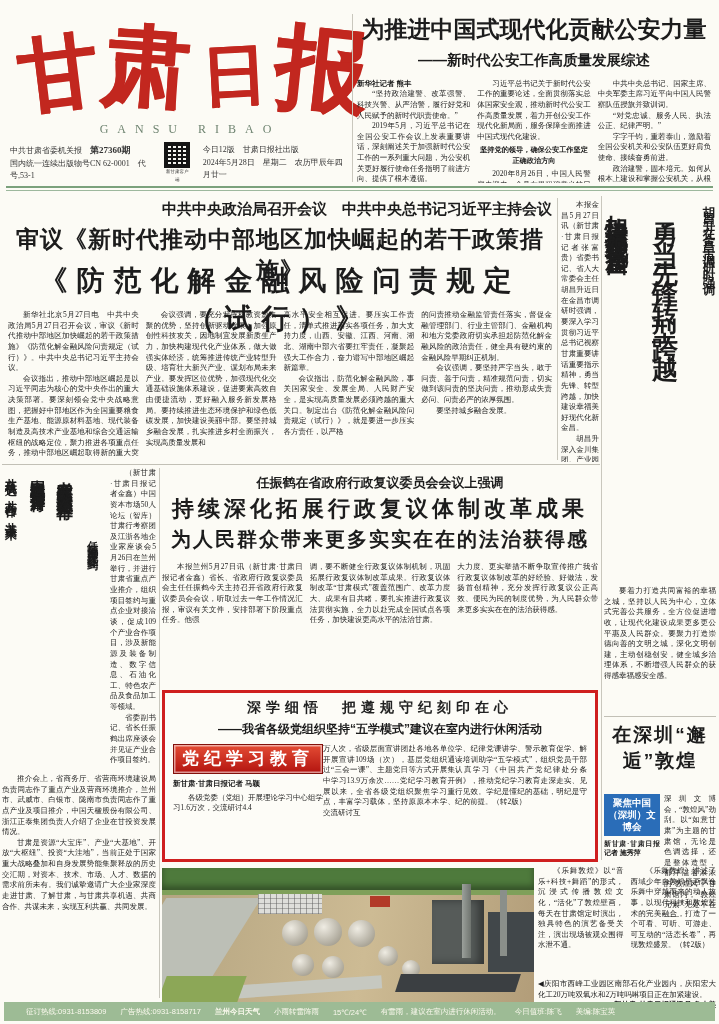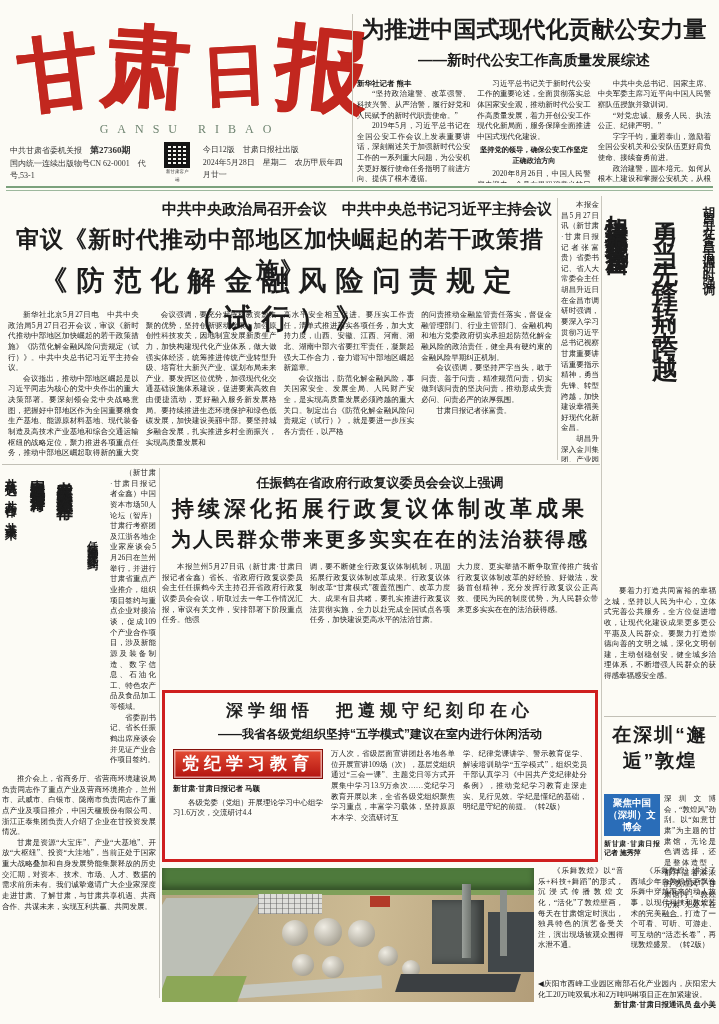--- a/index.html
+++ b/index.html
@@ -57,23 +57,23 @@
 .kc-sub{font-size:11px;font-weight:bold;padding-top:64px;letter-spacing:2px}
 .kc-side{width:46px;height:302px}
 .kc-bottom{position:absolute;left:2px;top:774px;width:154px;height:224px}
 
 .rz-kicker{position:absolute;left:162px;top:474px;width:436px;text-align:center;font-size:13px;font-weight:bold}
 .rz-h1{position:absolute;left:162px;top:494px;width:436px;text-align:center;font-size:22px;font-weight:900;letter-spacing:4px}
 .rz-h2{position:absolute;left:162px;top:526px;width:436px;text-align:center;font-size:20px;font-weight:900;letter-spacing:2px}
 .rz-body{position:absolute;left:162px;top:562px;width:436px;height:124px}
 
 .redbox{position:absolute;left:162px;top:690px;width:436px;height:172px;border:3px solid #cf1f1f;background:#fdfcf7;padding:6px 8px}
-.rb-title{text-align:center;font-size:17px;font-weight:900;letter-spacing:5px;color:#222}
+.rb-title{text-align:center;font-size:14px;font-weight:900;letter-spacing:5px;color:#222}
 .rb-sub{text-align:center;font-size:12px;font-weight:bold;margin-top:4px}
-.rb-row{display:flex;gap:8px;margin-top:6px;height:108px}
+.rb-row{display:flex;gap:0;margin-top:6px;height:108px}
 .rb-left{width:150px;flex:none}
 .rb-badge{height:30px;display:flex;align-items:center;justify-content:center;color:#fff;font-weight:900;font-size:17px;letter-spacing:5px;font-family:"Liberation Sans",sans-serif;background:linear-gradient(#e44c34,#b31410);border:1px solid #83100b;box-shadow:inset 0 0 0 1.5px rgba(255,255,255,.55)}
 .rb-byline{font-size:7.5px;font-weight:bold;margin:5px 0 3px}
 
 .sz-top{position:absolute;left:604px;top:722px;width:112px;height:140px}
 .sz-h{font-size:19px;font-weight:900;letter-spacing:2px;text-align:center}
 .sz-flex{display:flex;gap:4px;margin-top:20px}
 .sz-badgecol{width:56px;flex:none}
 .sz-badge{background:#2a6db8;color:#fff;font-family:"Liberation Sans",sans-serif;font-weight:bold;font-size:9.5px;line-height:1.25;padding:3px 3px;text-align:center}
 .sz-byline{font-size:7px;font-weight:bold;margin-top:4px;line-height:1.3}
@@ -163,21 +163,21 @@
     <div>
         <p>会议强调，要充分发挥科教资源集聚的优势，坚持创新驱动发展，加强原创性科技攻关，因地制宜发展新质生产力，加快构建现代化产业体系，做大做强实体经济，统筹推进传统产业转型升级、培育壮大新兴产业、谋划布局未来产业。要发挥区位优势，加强现代化交通基础设施体系建设，促进要素高效自由便捷流动，更好融入服务新发展格局。要持续推进生态环境保护和绿色低碳发展，加快建设美丽中部。要坚持城乡融合发展，扎实推进乡村全面振兴，实现高质量发展和</p>
       </div>
     <div>
         <p class="noind">高水平安全相互促进。要压实工作责任，清单式推进落实各项任务，加大支持力度，山西、安徽、江西、河南、湖北、湖南中部六省要扛牢责任，凝聚起强大工作合力，奋力谱写中部地区崛起新篇章。</p>
         <p>会议指出，防范化解金融风险，事关国家安全、发展全局、人民财产安全，是实现高质量发展必须跨越的重大关口。制定出台《防范化解金融风险问责规定（试行）》，就是要进一步压实各方责任，以严格</p>
       </div>
     <div>
         <p class="noind">的问责推动金融监管责任落实，督促金融管理部门、行业主管部门、金融机构和地方党委政府切实承担起防范化解金融风险的政治责任，健全具有硬约束的金融风险早期纠正机制。</p>
         <p>会议强调，要坚持严字当头，敢于问责、善于问责，精准规范问责，切实做到该问责的坚决问责，推动形成失责必问、问责必严的浓厚氛围。</p>
-        <p>甘肃日报记者张富贵。</p>
+        <p>要坚持城乡融合发展。</p>
       </div>
   </div>
   <div class="hrule" style="left:2px;top:464px;width:598px"></div>
 
   <div class="vrule" style="left:557px;top:198px;height:262px"></div>
   <div class="hu-side t">
     <p>本报金昌5月27日讯（新甘肃·甘肃日报记者张富贵）省委书记、省人大常委会主任胡昌升近日在金昌市调研时强调，要深入学习贯彻习近平总书记视察甘肃重要讲话重要指示精神，勇当先锋、转型跨越，加快建设幸福美好现代化新金昌。</p>
     <p>胡昌升深入金川集团、产业园区、城乡社区、教育机构等地调研。</p>
   </div>
   <div class="vrule" style="left:601px;top:196px;height:664px"></div>
@@ -280,14 +280,24 @@
     <div class="ph-dark2"></div>
     <div class="ph-tower"></div>
     <div class="ph-tower2"></div>
     <div class="ph-shed"></div>
   </div>
   <div class="caption">
     <span>◀庆阳市西峰工业园区南部石化产业园内，庆阳宏大化工20万吨双氧水和2万吨吗啉项目正在加紧建设。</span>
     <div class="credit">新甘肃·甘肃日报通讯员 盘小美</div>
   </div>
 
+  <div class="footer">
+    <span>征订热线:0931-8153809</span>
+    <span>广告热线:0931-8158717</span>
+    <span class="w">兰州今日天气</span>
+    <span>小雨转雷阵雨</span>
+    <span>15℃/24℃</span>
+    <span>有雷雨，建议在室内进行休闲活动。</span>
+    <span>今日值班:陈飞</span>
+    <span>美编:陈宝英</span>
+  </div>
 
 </div>
 
 </body></html>

